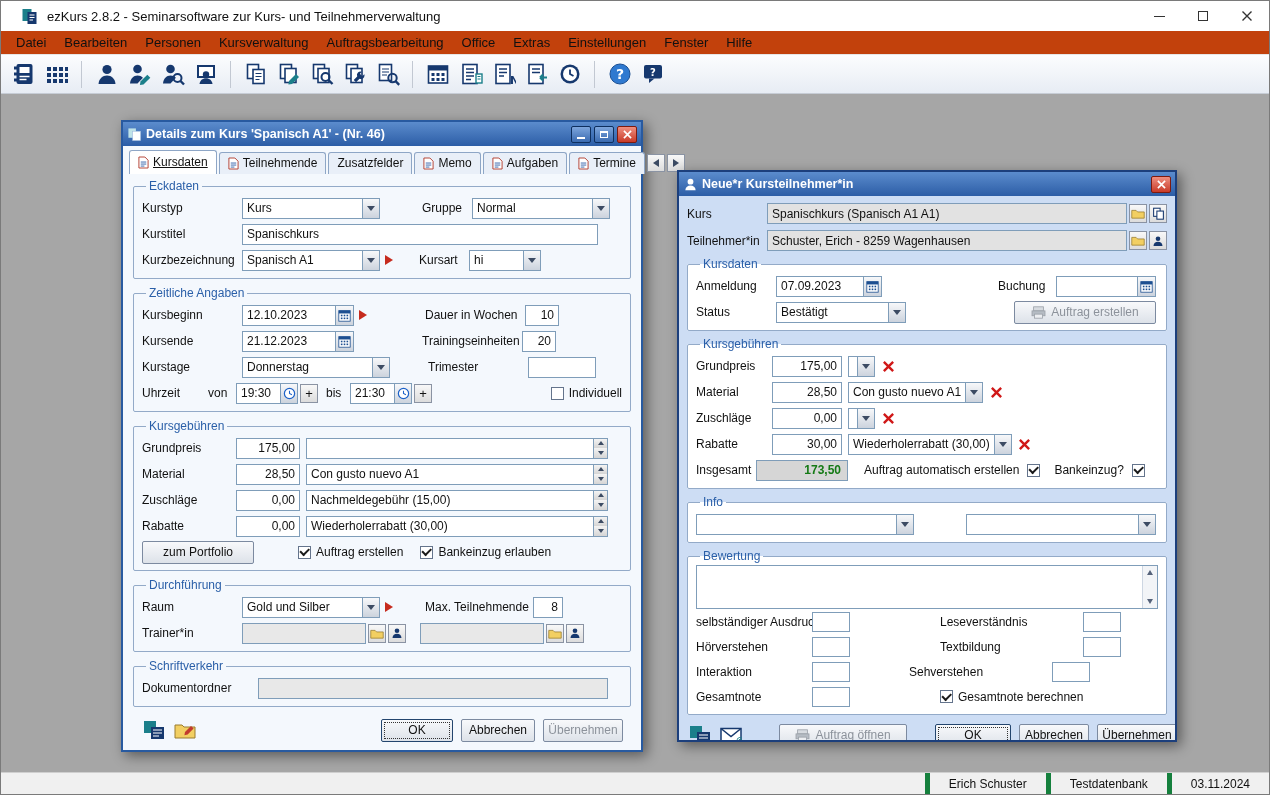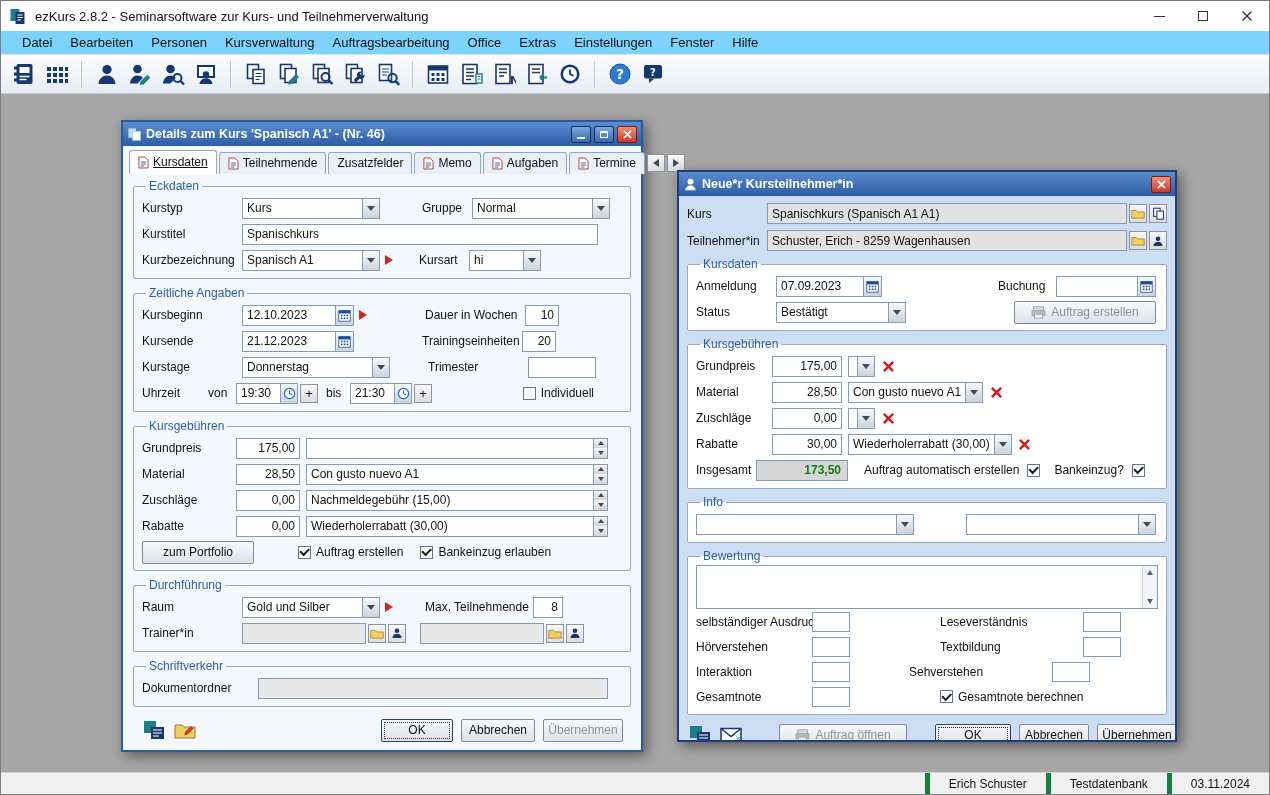--- a/index.html
+++ b/index.html
@@ -1,28 +1,28 @@
 <!DOCTYPE html>
 <html><head>
 <meta charset="utf-8">
 <style>
 *{box-sizing:border-box;margin:0;padding:0}
 html,body{width:100%;height:100%}
 body{font-family:"Liberation Sans",sans-serif;background:#666;font-size:12px;color:#111}
 .app{width:1270px;height:795px;background:#fff;border:1px solid #7a7a7a;display:flex;flex-direction:column;position:relative;overflow:hidden}
 
 
-.titlebar{height:30px;display:flex;align-items:center;background:#fff;padding-left:8px;font-size:13px}
+.titlebar{height:30px;display:flex;align-items:center;background:#fff;padding-left:20px;font-size:13px}
 .titlebar .title{flex:1;padding-left:8px;white-space:nowrap}
 .wc{width:44px;height:30px;display:flex;align-items:center;justify-content:center}
 .wc-min i{display:block;width:11px;border-top:1.5px solid #333}
 .wc-max i{display:block;width:10px;height:10px;border:1.4px solid #333}
 
 
-.menubar{height:23px;display:flex;align-items:center;background:#7dd3fc;font-size:13px;padding-left:12px}
+.menubar{height:23px;display:flex;align-items:center;background:#c2410c;font-size:13px;padding-left:6px}
 .menu-item{padding:2px 9px;cursor:default}
 
 
 .toolbar{height:40px;background:linear-gradient(#fcfdfe,#e7ecf4);border-top:1px solid #e6e6e6;border-bottom:1px solid #c6ccd5;display:flex;align-items:center;padding:0 6px}
 .tbb{width:31px;height:31px;display:flex;align-items:center;justify-content:center;border-radius:3px;margin:0 1px}
 .tbb svg{width:24px;height:24px}
 .tb-sep{width:1px;height:27px;background:#c2c8d2;margin:0 8px}
 
 
 .workspace{flex:1;background:#a6a6a6;position:relative}
@@ -476,21 +476,21 @@
             <span class="combo" style="width:62px">
                 <span class="cv">21:30</span>
                 <span class="icobtn" style="width:17px">
                   <svg width="13" height="13" viewBox="0 0 16 16">
                     <circle cx="8" cy="8" r="6.3" fill="#fff" stroke="#1d62c8" stroke-width="1.5"></circle>
                     <path d="M8 4.5 V8 L11 9.5" stroke="#1d62c8" stroke-width="1.3" fill="none"></path>
                   </svg>
                 </span>
               </span>
             <span class="mini">+</span>
-            <span style="margin-left:auto;margin-right:28px;display:inline-flex;align-items:center">
+            <span style="margin-left:auto;display:inline-flex;align-items:center">
               <span class="chk"></span>
               <span class="clbl">Individuell</span>
             </span>
           </div>
         </fieldset>
 
         <fieldset>
           <legend>Kursgebühren</legend>
           <div class="row">
             <span class="lbl" style="width:94px">Grundpreis</span>

